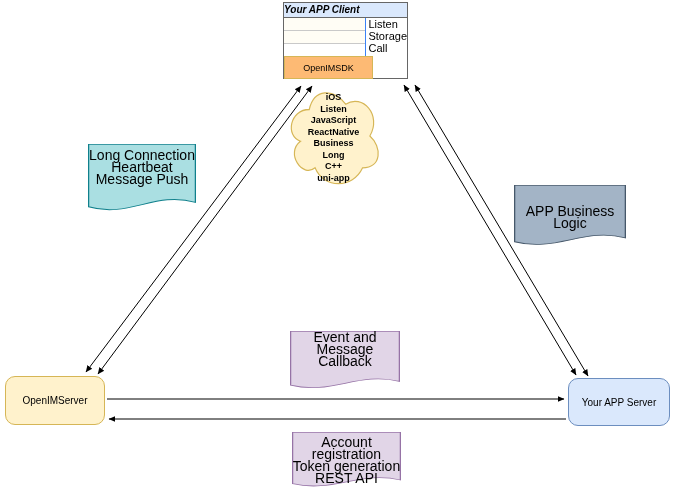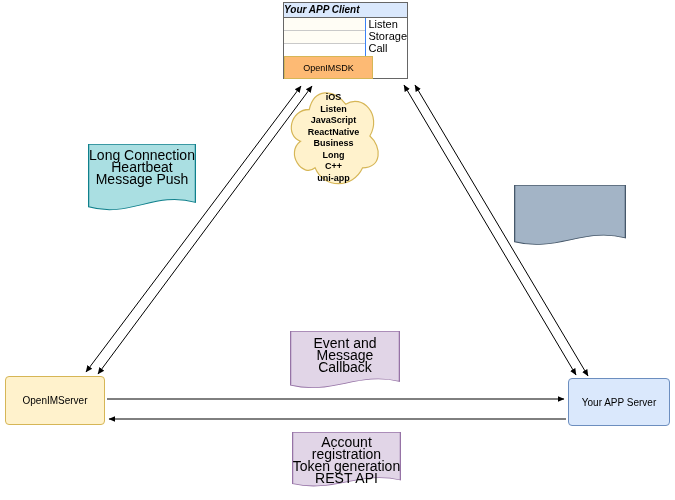--- a/index.html
+++ b/index.html
@@ -24,26 +24,26 @@
   
   .cloud { position:absolute; left:285px; top:83px; width:97px; height:106px; }
   .cloud svg { position:absolute; left:0; top:0; width:100%; height:100%; }
   .cloud-text { position:relative; padding-top:9px; text-align:center; font-size:9px; line-height:11.5px;font-weight:bold; }
 
   
   .note { position:absolute; }
   .note svg { position:absolute; left:0; top:0; width:100%; height:100%; }
   .note-text { position:relative; text-align:center; font-size:14px; line-height:12px; white-space:pre-line; }
   .pt5  { padding-top:5px; }
-  .pt6  { padding-top:6px; }
+  .pt6  { padding-top:0; }
   .pt4  { padding-top:4px;text-align:center; }
   .pt20 { padding-top:20px; }
 
   
-  .server { position:absolute; border:1px solid; border-radius:4px; display:flex;
+  .server { position:absolute; border:1px solid; border-radius:10px; display:flex;
             align-items:center; justify-content:center; font-size:10px; text-align:center; }
   .openim-server { left:5px; top:376px; width:100px; height:49px; background:#fff2cc; border-color:#d6b656; }
   .app-server    { left:568px; top:378px; width:102px; height:48px; background:#dae8fc; border-color:#6c8ebf; }
 </style>
 </head>
 <body>
 
 <div class="canvas">
 
   <svg class="layer" viewBox="0 0 675 500">
@@ -98,20 +98,21 @@
     </svg>
     <div class="note-text pt5">Long Connection
 Heartbeat
 Message Push</div>
   </div>
 
   <div class="note" style="left:514px; top:185px; width:112px; height:66px;">
     <svg viewBox="0 0 100 100" preserveAspectRatio="none">
       <path d="M0.5,0.5 H99.5 V80 C62,64 38,102 0.5,86 Z" fill="#a3b4c6" stroke="#46586a" stroke-width="1.3"></path>
     </svg>
+    <div class="note-text pt20">APP Business Logic</div>
   </div>
 
   <div class="note" style="left:290px; top:331px; width:110px; height:63px;">
     <svg viewBox="0 0 100 100" preserveAspectRatio="none">
       <path d="M0.5,0.5 H99.5 V80 C62,64 38,102 0.5,86 Z" fill="#e1d5e7" stroke="#9673a6" stroke-width="1.3"></path>
     </svg>
     <div class="note-text pt6">Event and Message
 Callback</div>
   </div>
 

